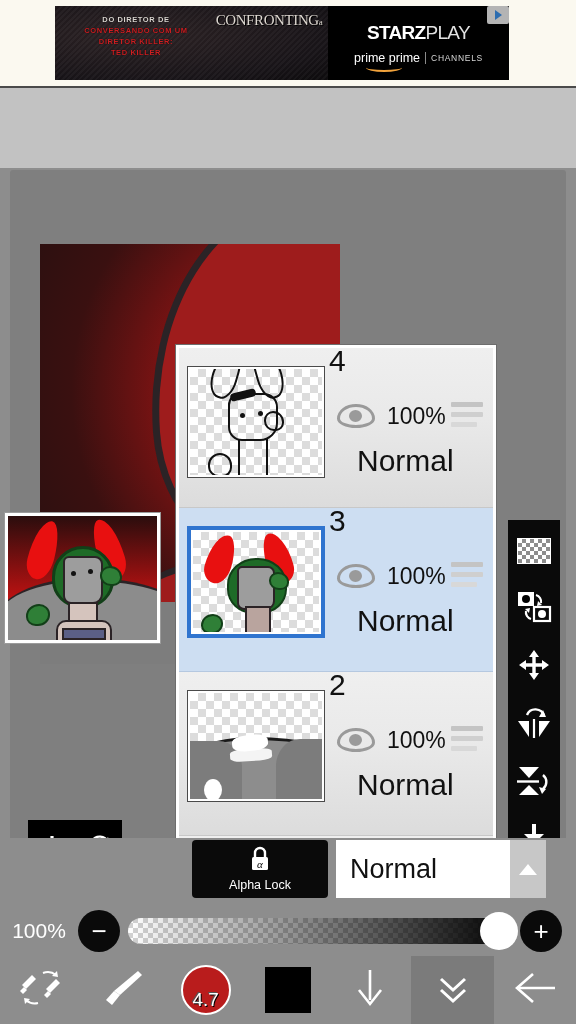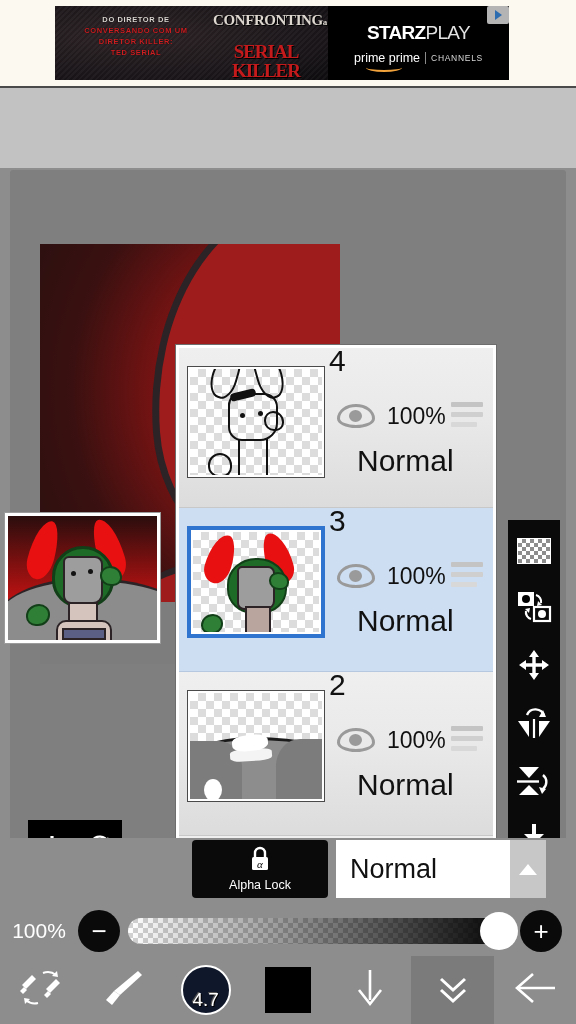--- a/index.html
+++ b/index.html
@@ -30,22 +30,22 @@
   }
   .ad-txt1 {
     position: absolute; left: 6px; top: 8px; width: 150px; text-align: center;
     font-size: 7.5px; font-weight: bold; letter-spacing: .6px; line-height: 11px;
     color: #d9d4cf; text-shadow: 0 0 1px #000;
   }
   .ad-txt1 .red { color: #cc1f22; }
   .ad-conf {
     position: absolute; left: 158px; top: 6px; width: 112px;
     font-family: "Liberation Serif", serif;
-    font-size: 15px; font-weight: bold; letter-spacing: -.4px; line-height: 16px;
-    color: #ddd7d0; 
+    font-size: 15px; font-weight: normal; letter-spacing: -.4px; line-height: 16px;
+    color: #ddd7d0; text-align: center;
     text-shadow: 1px 1px 0 #000;
   }
   .ad-conf .small { font-size: 9px; }
   .ad-serial {
     position: absolute; left: 150px; top: 36px; width: 122px;
     font-family: "Liberation Serif", serif;
     font-size: 19px; font-weight: bold; letter-spacing: -1px; line-height: 19px;
     color: #c41a1c; text-align: center; text-shadow: 1px 1px 0 #000;
   }
   .ad-right {
@@ -311,21 +311,21 @@
   .toolbar {
     position: absolute; left: 0; top: 956px; width: 576px; height: 68px;
     background: #8d8d8d; display: flex; align-items: center;
   }
   .tb-item {
     flex: 1; height: 100%; display: flex; align-items: center; justify-content: center;
     color: #fff; position: relative;
   }
   .tb-item.active { background: #7b7b7b; }
   .size-circle {
-    width: 50px; height: 50px; border-radius: 50%; background: #0f172a;
+    width: 50px; height: 50px; border-radius: 50%; background: #b91c1c;
     border: 2px solid #fff; position: relative;
     display: flex; align-items: flex-end; justify-content: center;
   }
   .size-circle .num {
     font-size: 19px; color: #fff; margin-bottom: 2px;
     text-shadow: -1px -1px 0 #555, 1px 1px 0 #000;
   }
   .color-swatch { width: 46px; height: 46px; background: #000; }
 </style>
 </head>
@@ -333,26 +333,25 @@
 
 <div id="app">
 
   <div class="ad-wrap">
     <div class="ad-inner">
       <div class="ad-left">
         <div class="ad-txt1">
           <span>DO DIRETOR DE</span><br>
           <span class="red">CONVERSANDO COM UM</span><br>
           <span class="red">DIRETOR KILLER:</span><br>
-          <span class="red">TED SERIAL</span>
+          <span class="red">TED KILLER</span>
         </div>
         <div class="ad-conf">
           <span>CONFRONTING</span><span class="small">a</span>
         </div>
-        <div class="ad-serial">SERIAL KILLER</div>
       </div>
       <div class="ad-right">
         <div class="starz">
           <span>STARZ</span><span class="thin">PLAY</span>
         </div>
         <div class="pv">
           <div class="a">
             <span>prime prime</span>
             <span class="smile"></span>
           </div>

